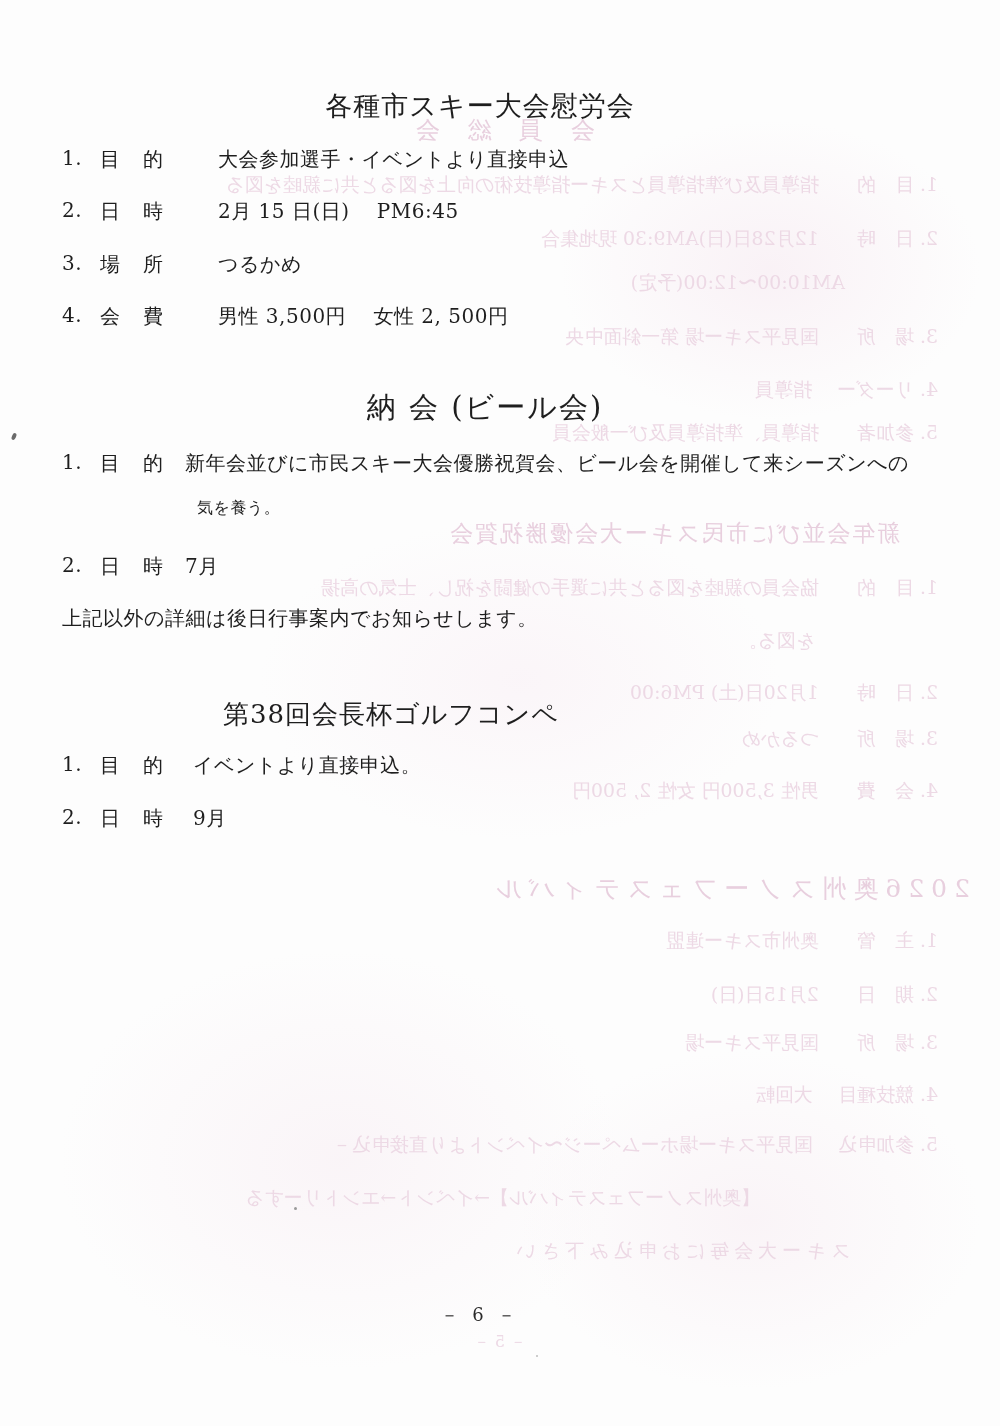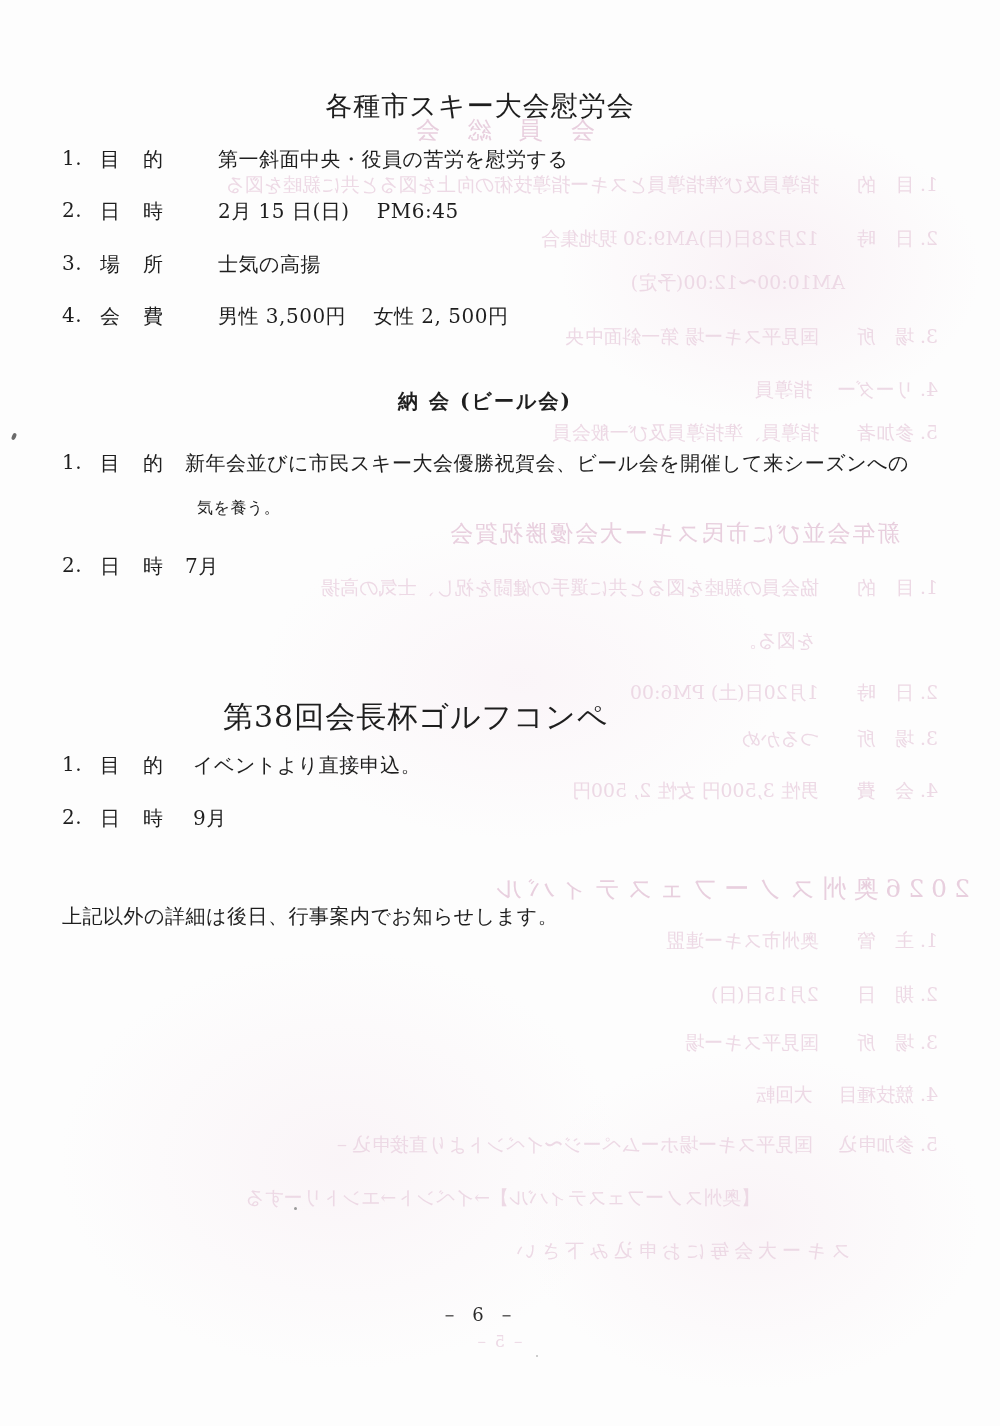--- a/index.html
+++ b/index.html
@@ -21,22 +21,22 @@
   
   .bleed{position:absolute;inset:0;transform:scaleX(-1);color:#edd9e5;
          filter:blur(.5px);pointer-events:none;}
   .bleed .bl{position:absolute;white-space:nowrap;}
   .bleed .h{color:#e8cfde;}
 
   
   .front{position:absolute;inset:0;color:#1e1e1e;padding-left:16px;}
   .title{position:absolute;white-space:nowrap;margin:0;font-weight:normal;}
   .t1{left:0;right:40px;top:88px;text-align:center;font-size:27px;letter-spacing:1px;}
-  .t2{left:0;right:30px;top:388px;text-align:center;font-size:20px;letter-spacing:2px;font-weight:bold;}
-  .t3{left:223px;top:697px;font-size:30px;letter-spacing:1px;}
+  .t2{left:0;right:30px;top:388px;text-align:center;font-size:29px;letter-spacing:2px;}
+  .t3{left:223px;top:697px;font-size:26px;letter-spacing:1px;}
 
   .row{position:absolute;left:0;width:100%;height:0;}
   .row span{position:absolute;white-space:nowrap;font-size:20px;letter-spacing:.5px;}
   .num{left:62px;} .la{left:100px;} .lb{left:143px;}
   .s1 .ct{left:218px;} .s2 .ct{left:185px;} .s3 .ct{left:193px;}
 
   .cont{position:absolute;left:197px;white-space:nowrap;font-size:16px;letter-spacing:.5px;}
   .note{position:absolute;left:62px;white-space:nowrap;font-size:20px;letter-spacing:.5px;}
 
   .pageno{position:absolute;left:0;right:40px;top:1303px;text-align:center;
@@ -84,33 +84,33 @@
       <div class="bl" style="top: 1332px; font-size: 16px; left: 0px; right: 0px; text-align: center;">－ 5 －</div>
     </div>
 
   <div class="front">
 
     <h1 class="title t1">各種市スキー大会慰労会</h1>
     <div class="row s1" style="top:146px">
       <span class="num">1.</span>
       <span class="la">目</span>
       <span class="lb">的</span>
-      <span class="ct">第一斜面中央・役員の苦労を慰労する</span>
+      <span class="ct">大会参加選手・イベントより直接申込</span>
     </div>
     <div class="row s1" style="top:198px">
       <span class="num">2.</span>
       <span class="la">日</span>
       <span class="lb">時</span>
       <span class="ct">2月 15 日(日)　 PM6:45</span>
     </div>
     <div class="row s1" style="top:251px">
       <span class="num">3.</span>
       <span class="la">場</span>
       <span class="lb">所</span>
-      <span class="ct">士気の高揚</span>
+      <span class="ct">つるかめ</span>
     </div>
     <div class="row s1" style="top:303px">
       <span class="num">4.</span>
       <span class="la">会</span>
       <span class="lb">費</span>
       <span class="ct">男性 3,500円　 女性 2, 500円</span>
     </div>
 
     <h1 class="title t2">納 会 (ビール会)</h1>
     <div class="row s2" style="top:450px">
@@ -119,35 +119,35 @@
       <span class="lb">的</span>
       <span class="ct">新年会並びに市民スキー大会優勝祝賀会、ビール会を開催して来シーズンへの</span>
     </div>
     <div class="cont" style="top:498px">気を養う。</div>
     <div class="row s2" style="top:553px">
       <span class="num">2.</span>
       <span class="la">日</span>
       <span class="lb">時</span>
       <span class="ct">7月</span>
     </div>
+    <div class="note" style="top:605px">上記以外の詳細は後日行事案内でお知らせします。</div>
 
     <h1 class="title t3">第38回会長杯ゴルフコンペ</h1>
     <div class="row s3" style="top:752px">
       <span class="num">1.</span>
       <span class="la">目</span>
       <span class="lb">的</span>
       <span class="ct">イベントより直接申込。</span>
     </div>
     <div class="row s3" style="top:805px">
       <span class="num">2.</span>
       <span class="la">日</span>
       <span class="lb">時</span>
       <span class="ct">9月</span>
     </div>
-    <div class="note" style="top:903px">上記以外の詳細は後日、行事案内でお知らせします。</div>
 
     <div class="pageno">－ 6 －</div>
   </div>
 
   <div class="speck speck1"></div>
   <div class="speck speck2"></div>
   <div class="speck speck3"></div>
 </div>
 
 </body></html>

